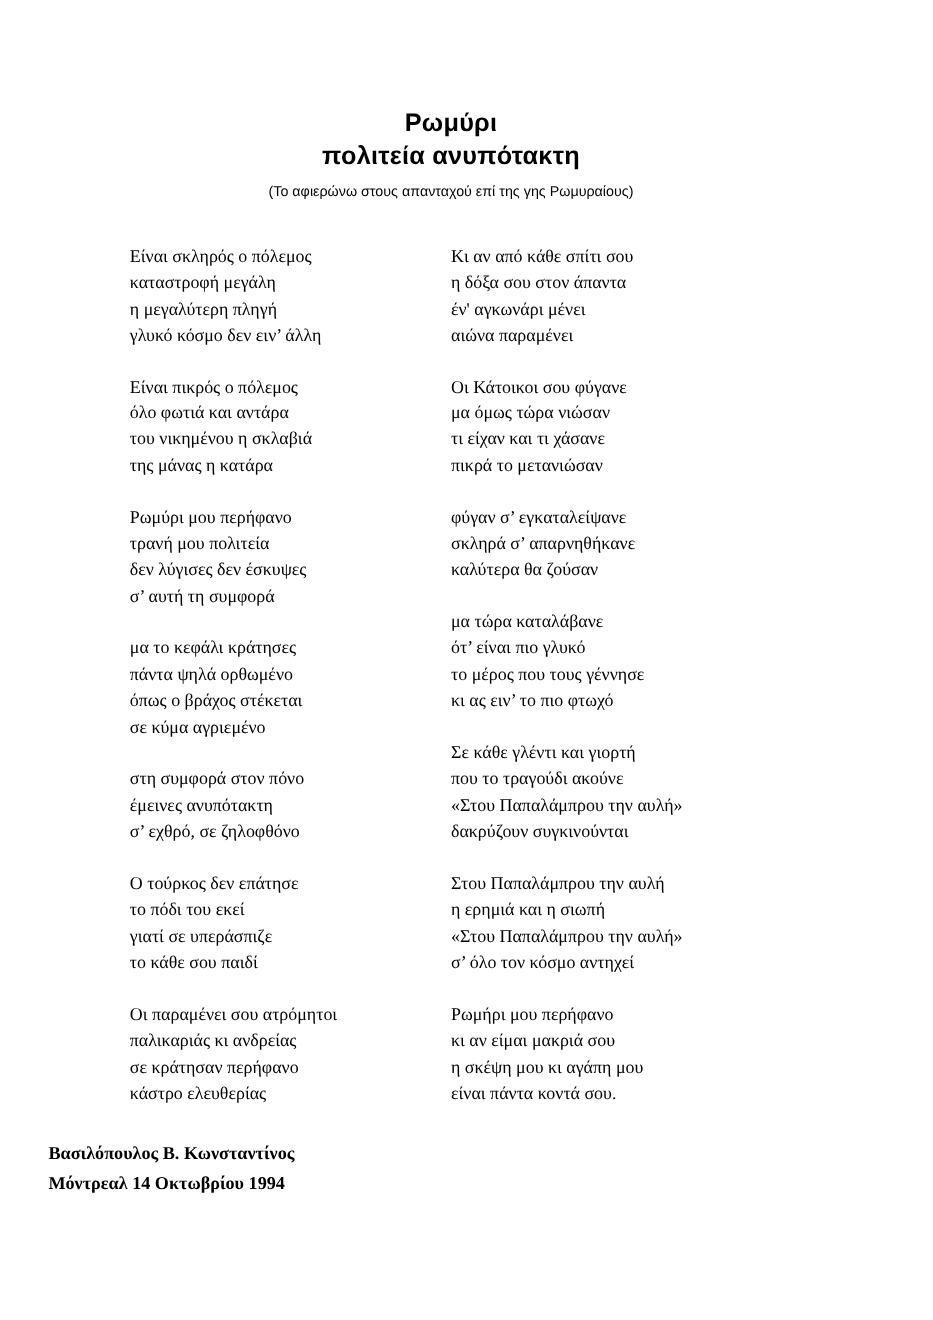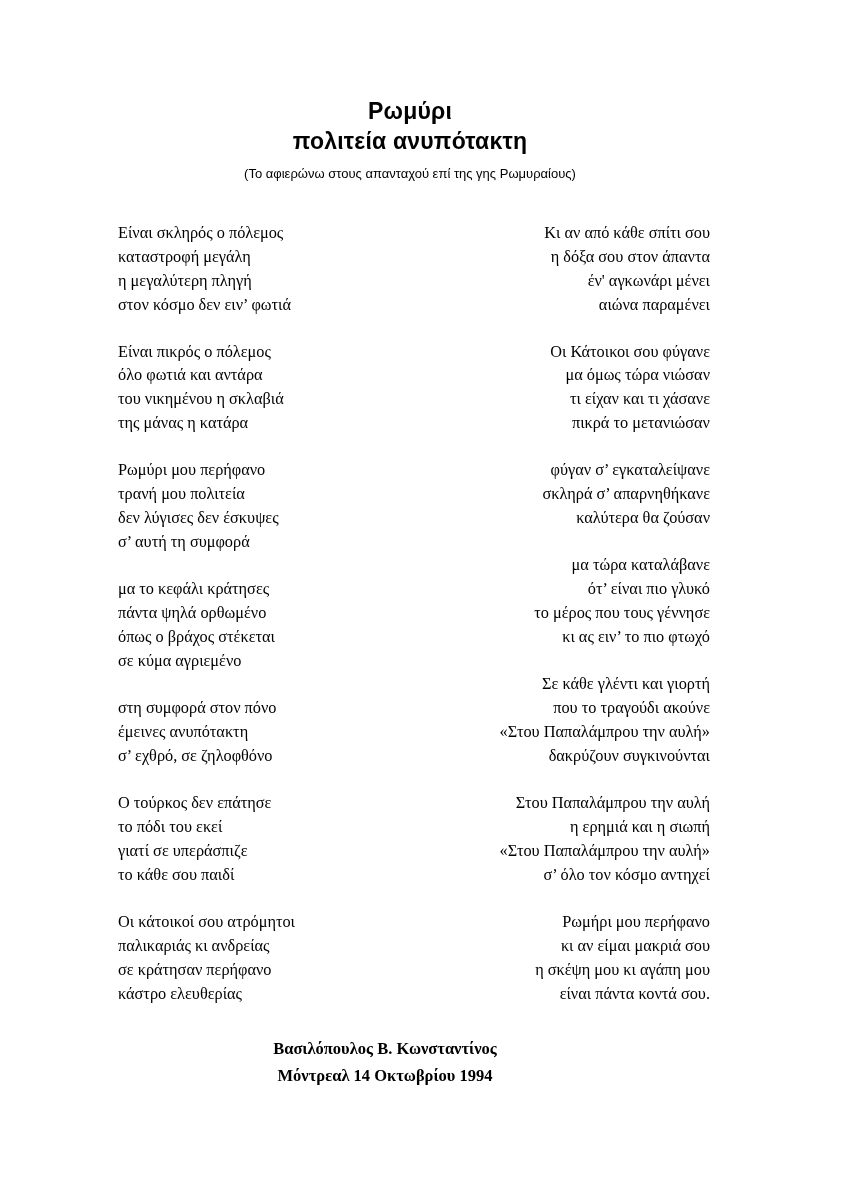--- a/index.html
+++ b/index.html
@@ -43,36 +43,35 @@
     display: flex;
     justify-content: flex-start;
     padding-left: 74px;
   }
   .column {
     width: 292px;
     box-sizing: border-box;
   }
   .column + .column {
     width: 300px;
-    text-align: right;
   }
   .stanza {
     margin-bottom: 23px;
   }
   .stanza:last-child {
     margin-bottom: 0;
   }
   .line {
     font-size: 16.3px;
     line-height: 1.47;
     white-space: pre;
   }
   .signature {
     margin-top: 31px;
-    text-align: center;
+    text-align: left;
     padding-right: 50px;
     font-family: "Liberation Serif", serif;
     font-weight: bold;
   }
   .signature div {
     font-size: 16.5px;
     line-height: 1.6;
   }
 </style>
 </head>
@@ -86,21 +85,21 @@
     <div class="subtitle">(Το αφιερώνω στους απανταχού επί της γης Ρωμυραίους)</div>
   </div>
 
   <div class="poem">
 
     <div class="column">
       <div class="stanza">
         <div class="line">Είναι σκληρός ο πόλεμος</div>
         <div class="line">καταστροφή μεγάλη</div>
         <div class="line">η μεγαλύτερη πληγή</div>
-        <div class="line">στον κόσμο δεν ειν’ φωτιά</div>
+        <div class="line">γλυκό κόσμο δεν ειν’ άλλη</div>
       </div>
       <div class="stanza">
         <div class="line">Είναι πικρός ο πόλεμος</div>
         <div class="line">όλο φωτιά και αντάρα</div>
         <div class="line">του νικημένου η σκλαβιά</div>
         <div class="line">της μάνας η κατάρα</div>
       </div>
       <div class="stanza">
         <div class="line">Ρωμύρι μου περήφανο</div>
         <div class="line">τρανή μου πολιτεία</div>
@@ -118,21 +117,21 @@
         <div class="line">έμεινες ανυπότακτη</div>
         <div class="line">σ’ εχθρό, σε ζηλοφθόνο</div>
       </div>
       <div class="stanza">
         <div class="line">Ο τούρκος δεν επάτησε</div>
         <div class="line">το πόδι του εκεί</div>
         <div class="line">γιατί σε υπεράσπιζε</div>
         <div class="line">το κάθε σου παιδί</div>
       </div>
       <div class="stanza">
-        <div class="line">Οι κάτοικοί σου ατρόμητοι</div>
+        <div class="line">Οι παραμένει σου ατρόμητοι</div>
         <div class="line">παλικαριάς κι ανδρείας</div>
         <div class="line">σε κράτησαν περήφανο</div>
         <div class="line">κάστρο ελευθερίας</div>
       </div>
     </div>
 
     <div class="column">
       <div class="stanza">
         <div class="line">Κι αν από κάθε σπίτι σου</div>
         <div class="line">η δόξα σου στον άπαντα</div>

